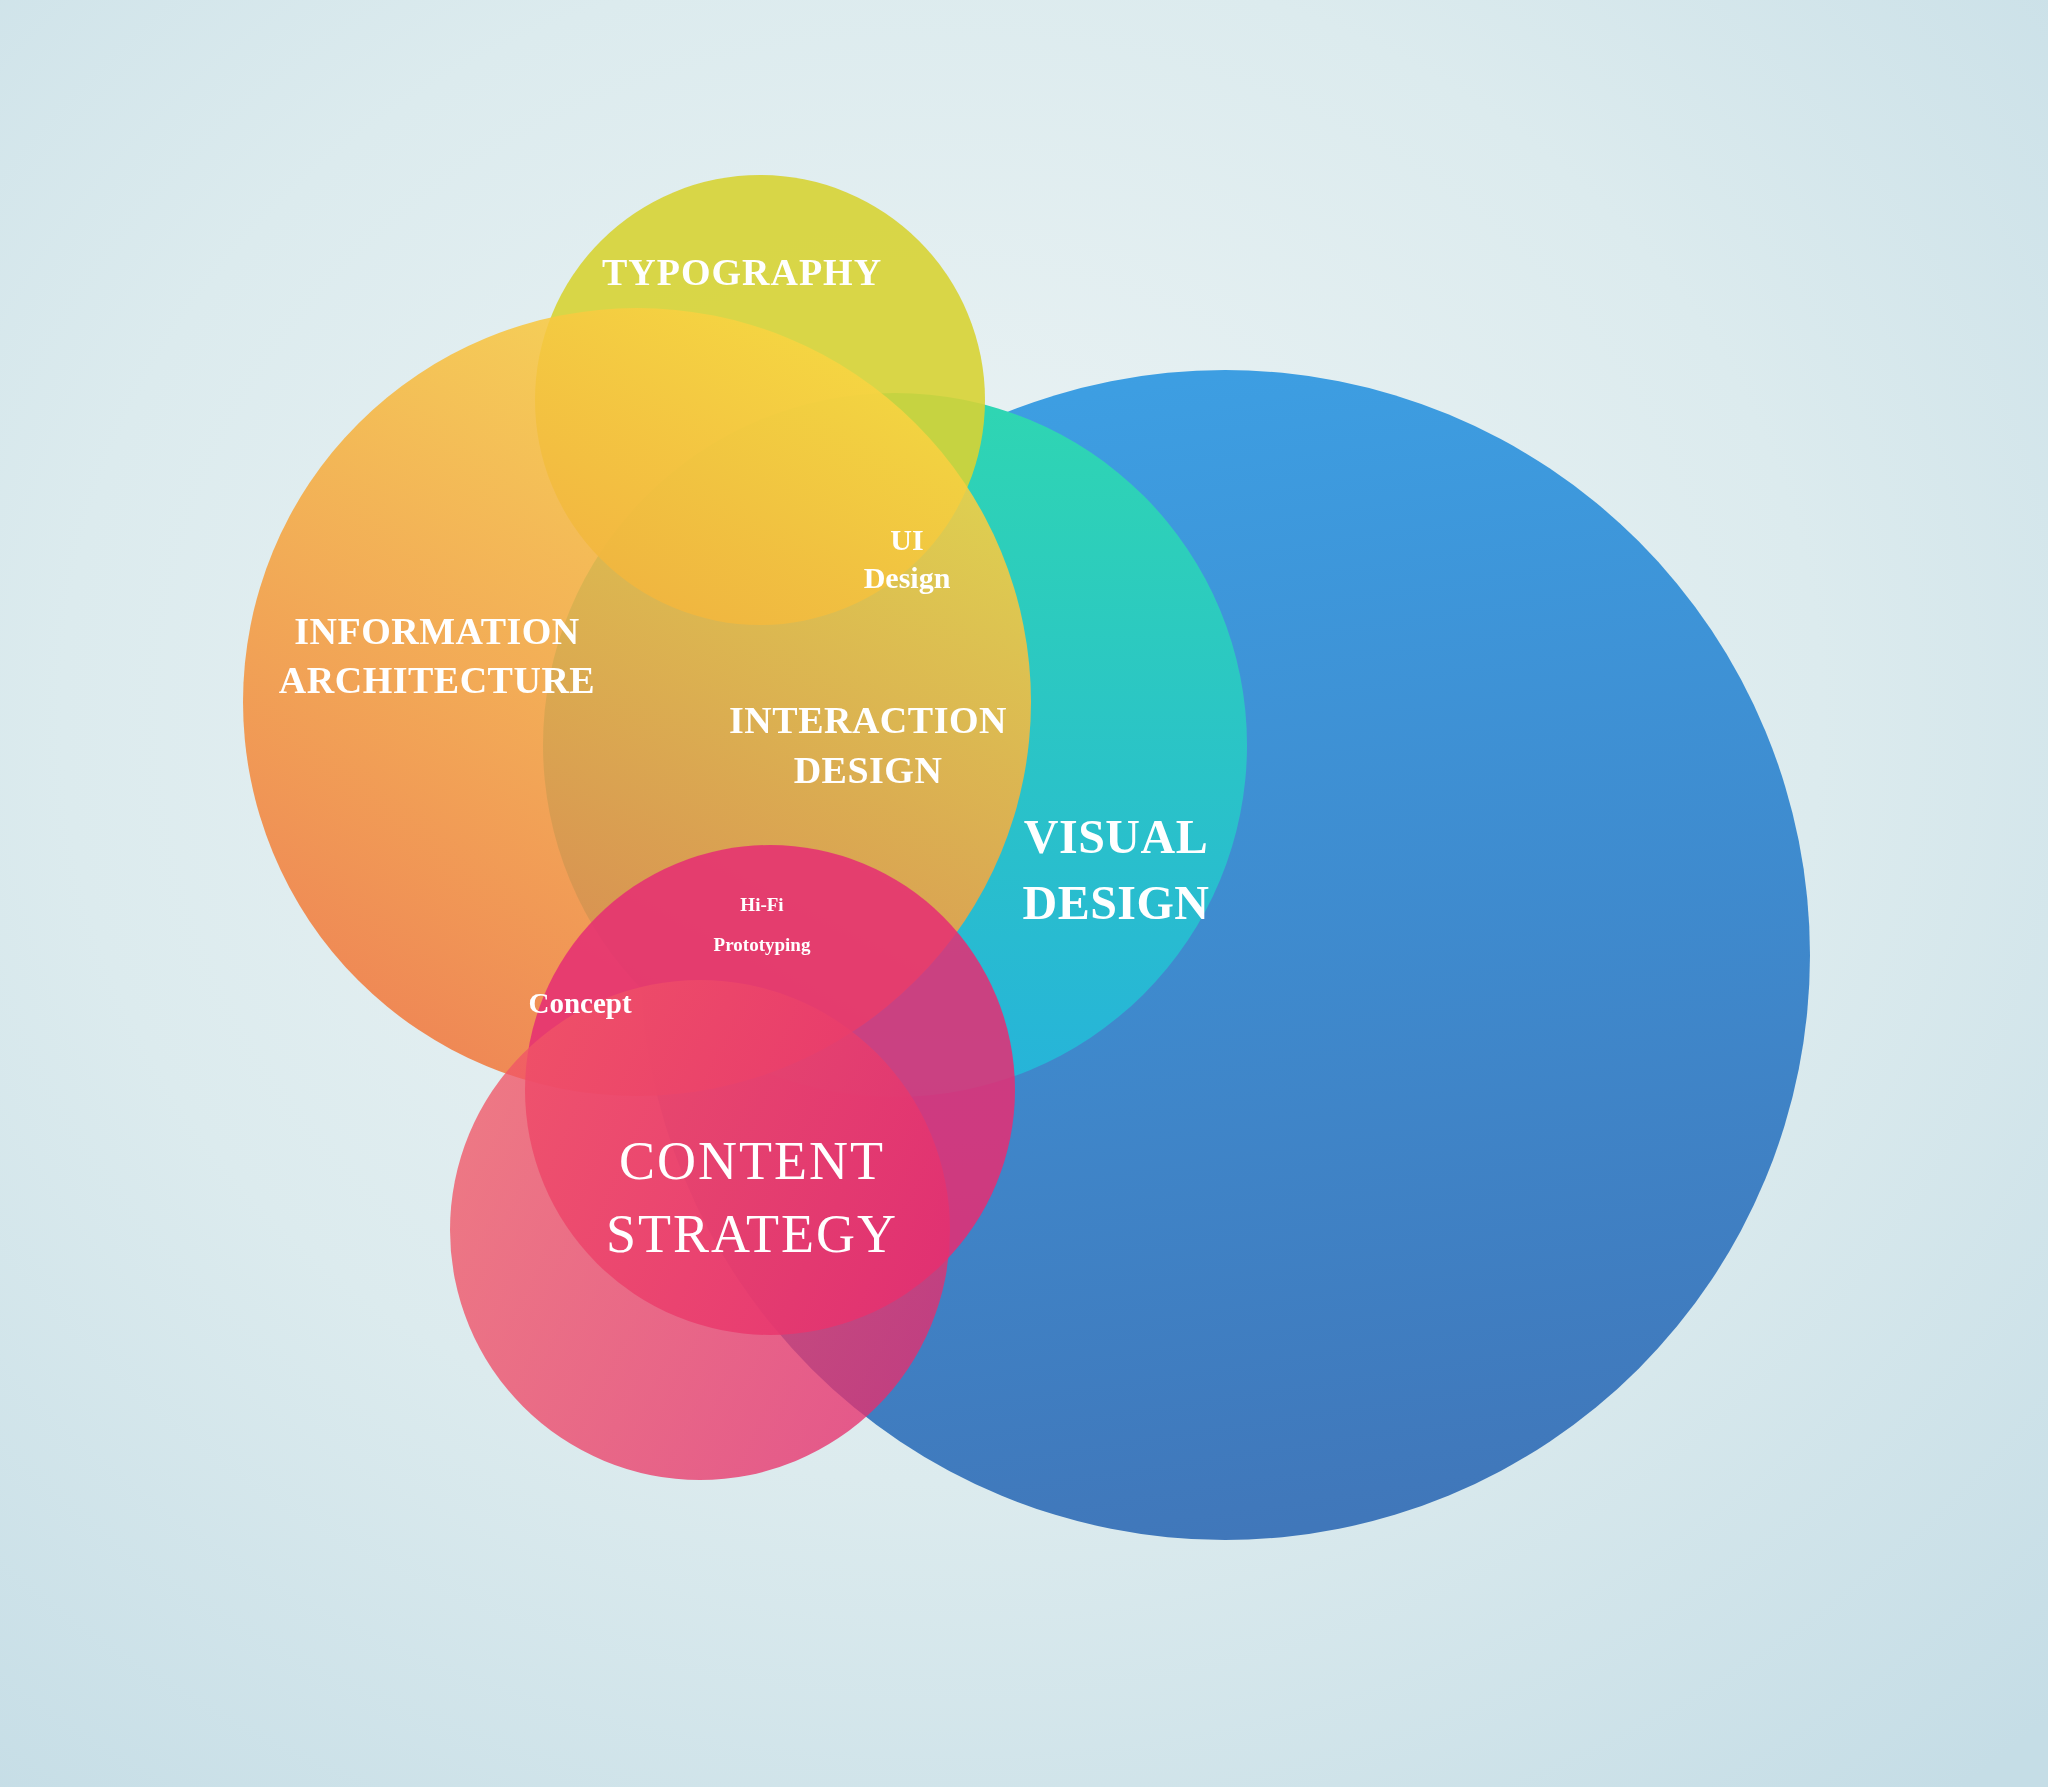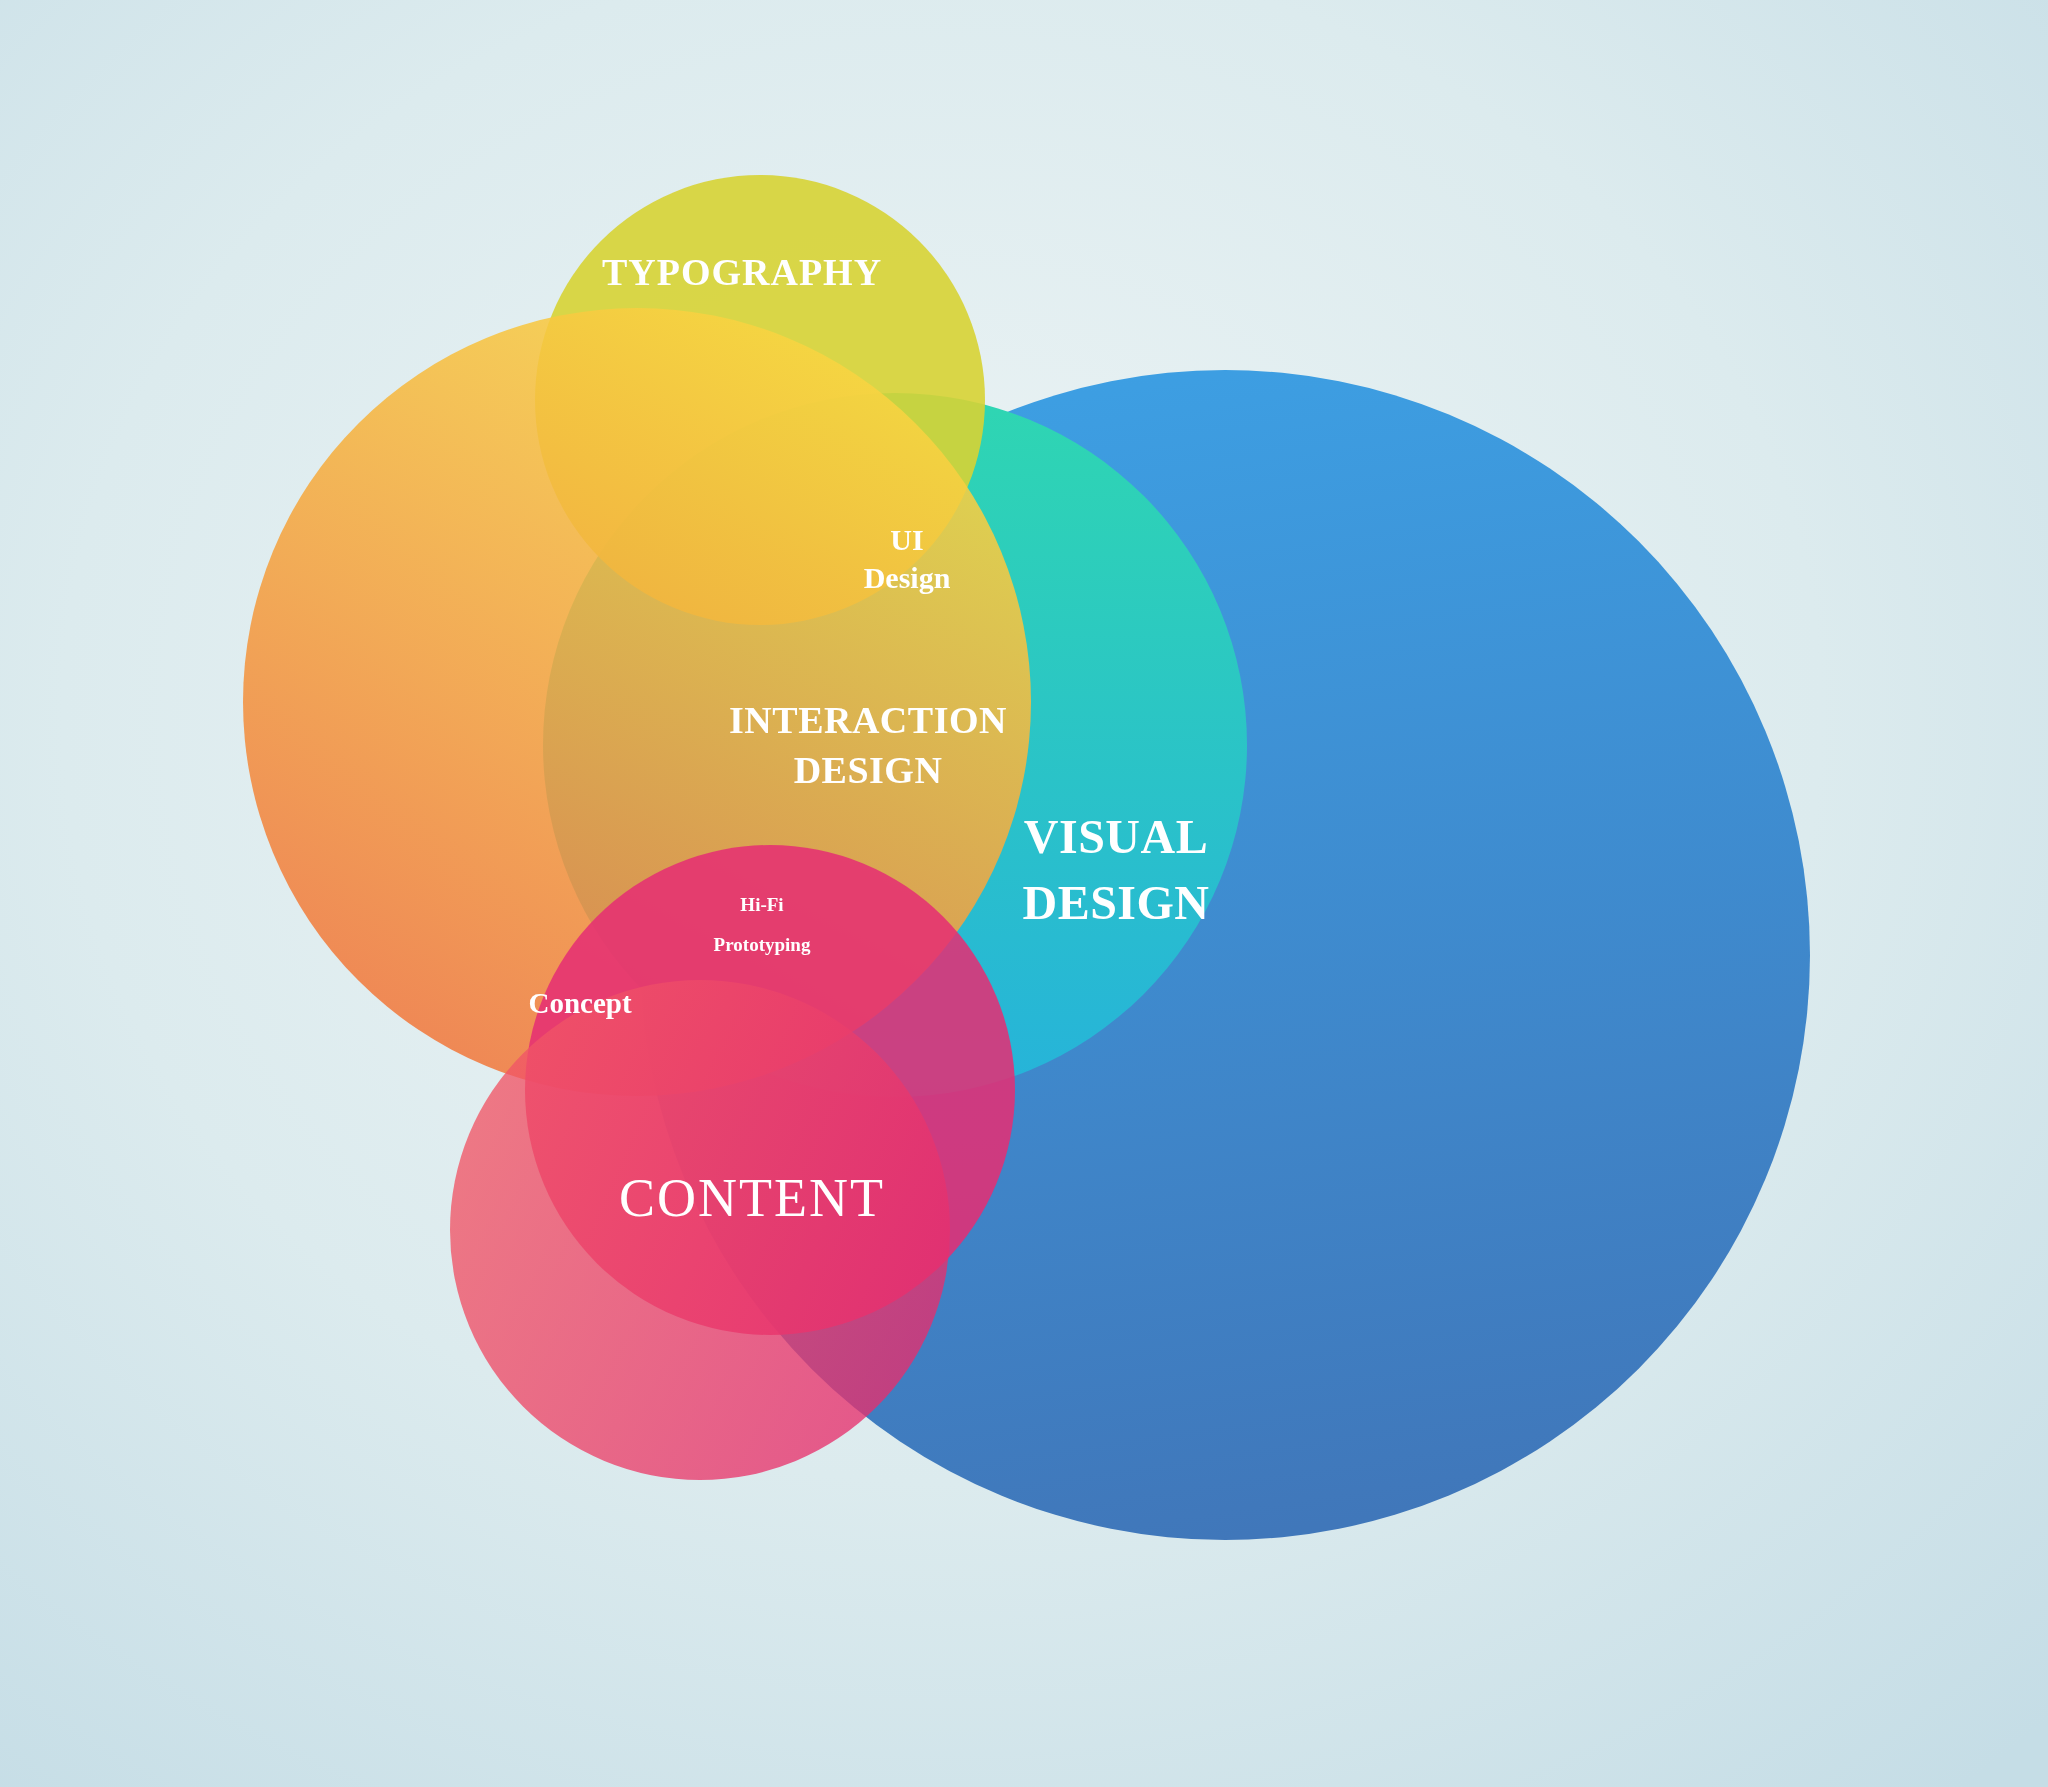--- a/index.html
+++ b/index.html
@@ -87,20 +87,24 @@
 
   <div class="label lbl-typography">
     <span class="line">TYPOGRAPHY</span>
   </div>
 
   <div class="label lbl-ui-design">
     <span class="line">UI</span>
     <span class="line">Design</span>
   </div>
 
+  <div class="label lbl-info-arch">
+    <span class="line">INFORMATION</span>
+    <span class="line">ARCHITECTURE</span>
+  </div>
 
   <div class="label lbl-interaction">
     <span class="line">INTERACTION</span>
     <span class="line">DESIGN</span>
   </div>
 
   <div class="label lbl-visual">
     <span class="line">VISUAL</span>
     <span class="line">DESIGN</span>
   </div>
@@ -112,15 +116,16 @@
     <span class="line">Hi-Fi</span>
     <span class="line">Prototyping</span>
   </div>
 
   <div class="label lbl-concept">
     <span class="line">Concept</span>
   </div>
 
   <div class="label lbl-content">
     <span class="line">CONTENT</span>
+    <span class="line">STRATEGY</span>
   </div>
 
 </div>
 
 </body></html>

